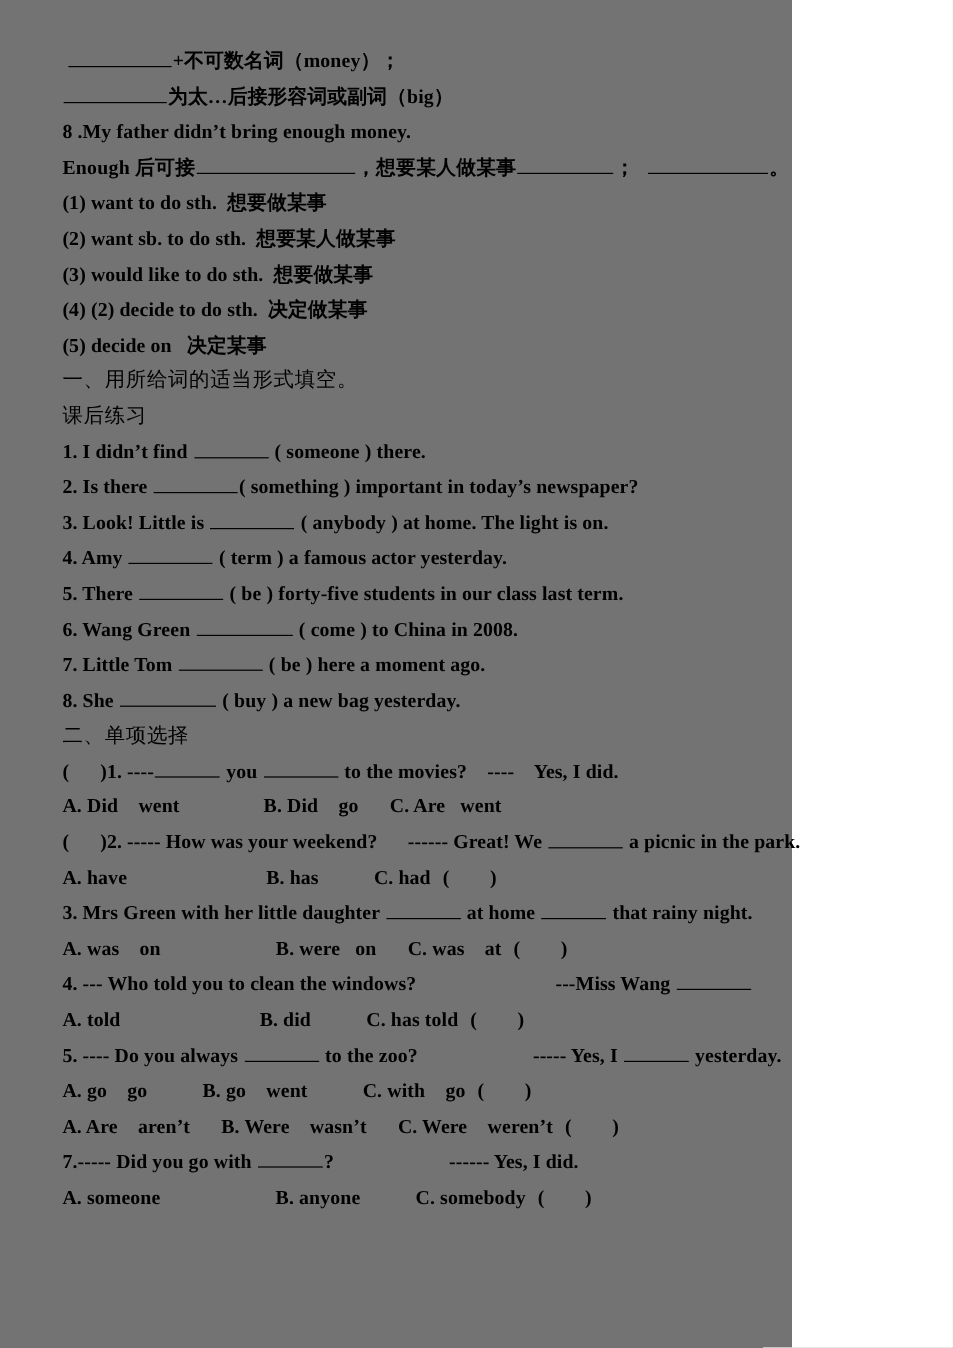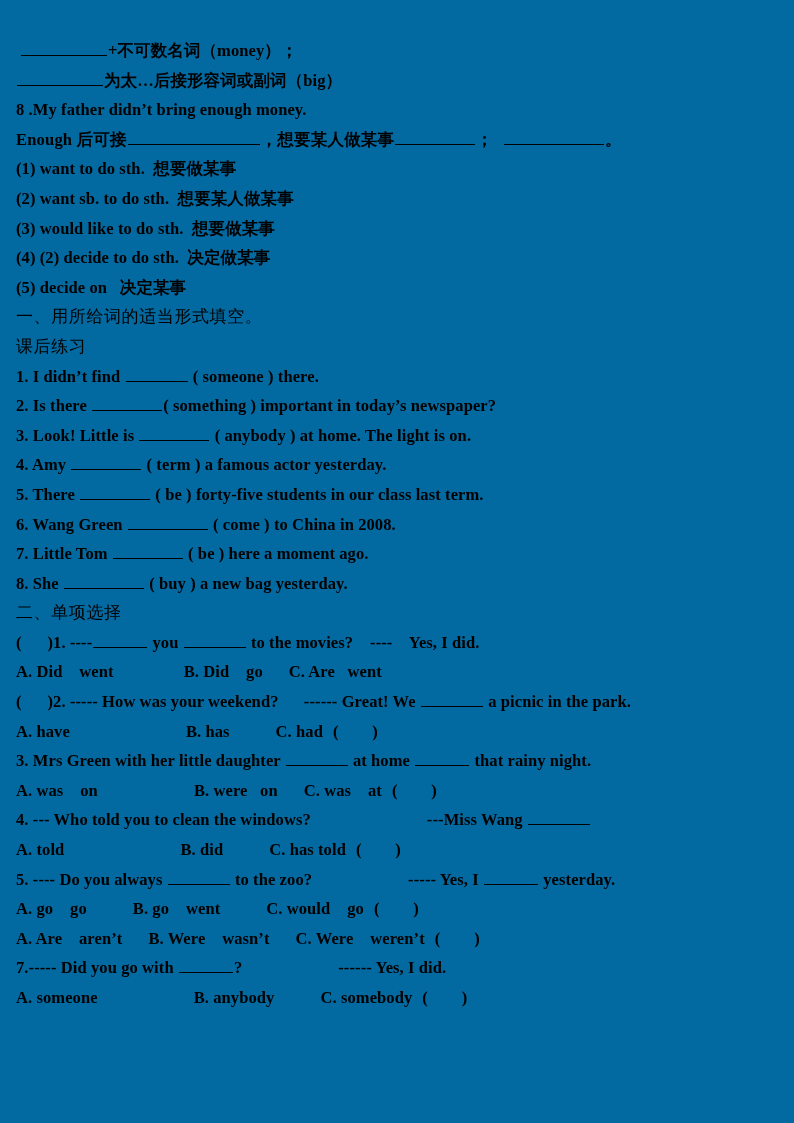--- a/index.html
+++ b/index.html
@@ -9,25 +9,25 @@
   }
   body {
     width: 794px;
     height: 1123px;
     font-family: "Liberation Serif", "DejaVu Serif", serif;
     color: #000000;
     overflow: hidden;
   }
   #page {
     position: relative;
-    width: 794px;
+    width: 660px;
     height: 1123px;
-    background: #0369a1;
+    background: #737373;
     box-sizing: border-box;
-    padding: 36px 24px 0 16px;
+    padding: 36px 24px 0 52px;
   }
   .line {
     font-size: 16.5px;
     font-weight: bold;
     line-height: 29.6px;
     white-space: pre;
     letter-spacing: 0.1px;
   }
   
   .cn-head {
@@ -111,22 +111,22 @@
   <div class="line"><span>3. Mrs Green with her little daughter </span><span class="blank b-md"></span><span> at home </span><span class="blank b-sm"></span><span> that rainy night.</span></div>
 
   <div class="line"><span>A. was    on</span><span class="sp-xl"></span><span class="sp-m"></span><span>B. were   on</span><span class="sp-m"></span><span>C. was    at</span><span class="sp-s"></span><span>(        )</span></div>
 
   <div class="line"><span>4. --- Who told you to clean the windows?</span><span class="sp-xl"></span><span class="sp-l"></span><span>---Miss Wang </span><span class="blank b-md"></span></div>
 
   <div class="line"><span>A. told</span><span class="sp-xl"></span><span class="sp-l"></span><span>B. did</span><span class="sp-l"></span><span>C. has told</span><span class="sp-s"></span><span>(        )</span></div>
 
   <div class="line"><span>5. ---- Do you always </span><span class="blank b-md"></span><span> to the zoo?</span><span class="sp-xl"></span><span class="sp-m"></span><span>----- Yes, I </span><span class="blank b-sm"></span><span> yesterday.</span></div>
 
-  <div class="line"><span>A. go    go</span><span class="sp-l"></span><span>B. go    went</span><span class="sp-l"></span><span>C. would    go</span><span class="sp-s"></span><span>(        )</span></div>
+  <div class="line"><span>A. go    go</span><span class="sp-l"></span><span>B. go    went</span><span class="sp-l"></span><span>C. with    go</span><span class="sp-s"></span><span>(        )</span></div>
 
 
   <div class="line"><span>A. Are    aren’t</span><span class="sp-m"></span><span>B. Were    wasn’t</span><span class="sp-m"></span><span>C. Were    weren’t</span><span class="sp-s"></span><span>(        )</span></div>
 
   <div class="line"><span>7.----- Did you go with </span><span class="blank b-sm"></span><span>?</span><span class="sp-xl"></span><span class="sp-m"></span><span>------ Yes, I did.</span></div>
 
-  <div class="line"><span>A. someone</span><span class="sp-xl"></span><span class="sp-m"></span><span>B. anybody</span><span class="sp-l"></span><span>C. somebody</span><span class="sp-s"></span><span>(        )</span></div>
+  <div class="line"><span>A. someone</span><span class="sp-xl"></span><span class="sp-m"></span><span>B. anyone</span><span class="sp-l"></span><span>C. somebody</span><span class="sp-s"></span><span>(        )</span></div>
 
 </div>
 
 </body></html>

